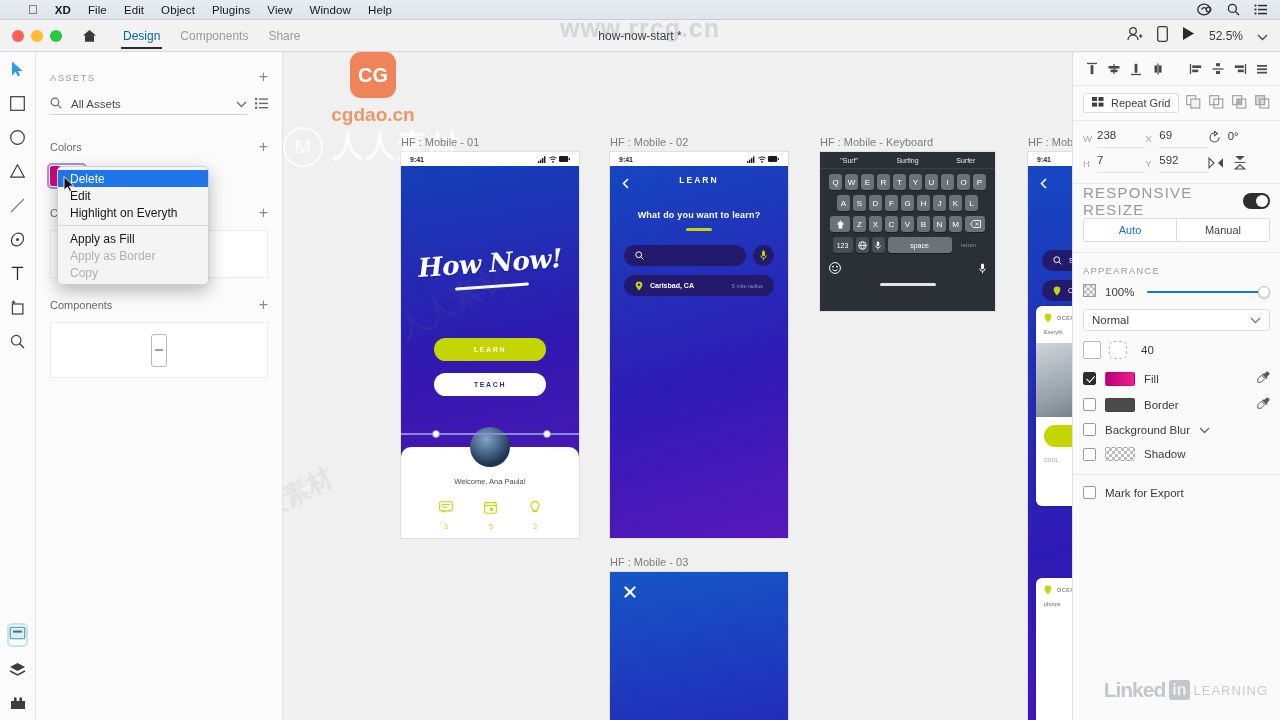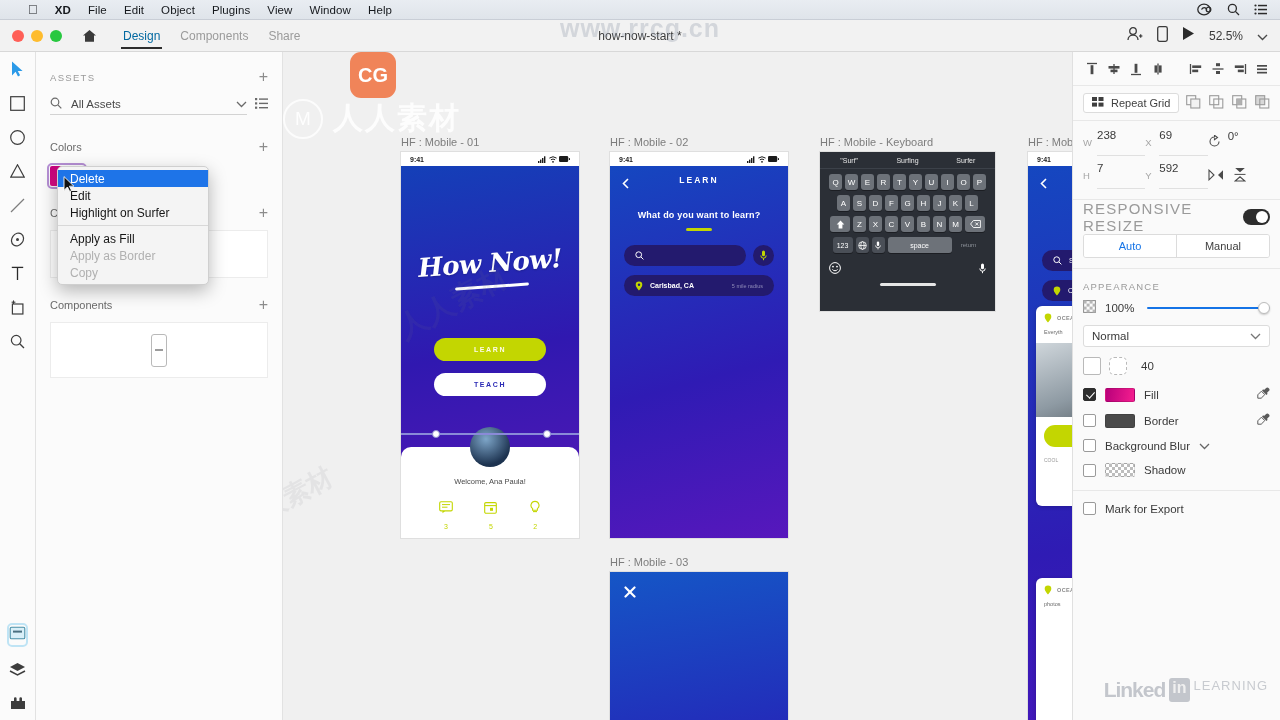--- a/index.html
+++ b/index.html
@@ -250,21 +250,21 @@
   .rg-btn {
     display:flex; align-items:center; gap:6px; border:1px solid #dcdcdc; background:#fff;
     border-radius:3px; padding:3px 8px; font-size:11px; color:#3f3f3f; cursor:default;
   }
   .grid-row .right { margin-left:auto; display:flex; gap:8px; }
   .xy-grid { padding:8px 10px 10px 10px; display:grid; grid-template-columns:1fr 1fr 1fr; row-gap:6px; }
   .field { display:flex; align-items:center; gap:6px; }
   .field .k { font-size:9.5px; color:#a6a6a6; width:8px; }
   .field .v {
     font-size:11.5px; color:#3a3a3a; border-bottom:1px solid #e0e0e0;
-    flex:1; padding-bottom:14px;
+    flex:1; padding-bottom:6px;
   }
   .field.noline .v { border-bottom:none; }
   .iconpair { display:flex; align-items:center; gap:10px; }
   .rr-row { display:flex; align-items:center; height:34px; padding:0 10px; }
   .rr-row .lbl { font-size:15px; letter-spacing:1.2px; color:#9a9a9a; }
   .toggle {
     margin-left:auto; width:30px; height:16px; border-radius:9px; background:#2d2d2d;
     position:relative; cursor:default;
   }
   .toggle i { position:absolute; right:2px; top:2px; width:12px; height:12px; border-radius:50%; background:#fff; }
@@ -326,21 +326,21 @@
   }
   .wm-cg .t { margin-top:6px; font-size:19px; color:rgba(235,120,60,.75); font-weight:bold; }
   .wm-rr {
     left:520px; top:655px; display:flex; align-items:center; gap:10px; z-index:26;
   }
   .wm-rr .circ {
     width:40px; height:40px; border-radius:50%; border:2px solid rgba(255,255,255,.8);
     display:flex; align-items:center; justify-content:center; color:rgba(255,255,255,.9); font-size:19px;
   }
   .wm-rr .t { font-size:30px; font-weight:bold; color:rgba(255,255,255,.85); letter-spacing:2px; }
-  .wm-li { right:12px; bottom:18px; display:flex; gap:4px; z-index:72; }
+  .wm-li { right:12px; bottom:18px; display:flex; align-items:center; gap:4px; z-index:72; }
   .wm-li .lk { font-size:21px; font-weight:bold; color:rgba(150,155,165,.55); letter-spacing:-1px; }
   .wm-li .in {
     background:rgba(150,155,165,.55); color:#efefef; font-size:16px; font-weight:bold;
     border-radius:3px; padding:0 3px; line-height:20px;
   }
   .wm-li .lrn { font-size:13px; color:rgba(150,155,165,.5); letter-spacing:1px; }
   .wm-ghost {
     color:rgba(120,120,130,.10); font-weight:bold; z-index:24; white-space:nowrap;
   }
 </style>
@@ -572,21 +572,21 @@
     <div class="comp-card">
       <div class="phone-thumb">
           <i></i>
         </div>
     </div>
   </div>
 
   <div class="ctxmenu">
     <div class="item hl">Delete</div>
     <div class="item">Edit</div>
-    <div class="item">Highlight on Surfer</div>
+    <div class="item">Highlight on Everyth</div>
     <div class="sep"></div>
     <div class="item">Apply as Fill</div>
     <div class="item dim">Apply as Border</div>
     <div class="item dim">Copy</div>
   </div>
   <div class="cursor">
     <svg width="12" height="17" viewBox="0 0 12 17">
         <path d="M1 0.6 1 14.4 4.4 11 6.7 15.6 8.6 14.6 6.4 10.2 10.9 10.2z" fill="#111" stroke="#fff" stroke-width="0.9"></path>
       </svg>
   </div>
@@ -885,20 +885,21 @@
                 <line x1="10.5" y1="1.5" x2="1.5" y2="10.5"></line>
               </g>
             </svg>
         </div>
 
       </div>
     </div>
 
     <div class="wm-cg">
       <div class="badge">CG</div>
+      <div class="t">cgdao.cn</div>
     </div>
     <div class="wm-rr">
       <div class="circ">M</div>
       <div class="t">人人素材</div>
     </div>
   </div>
 
   <div class="props">
 
     <div class="pgroup">

